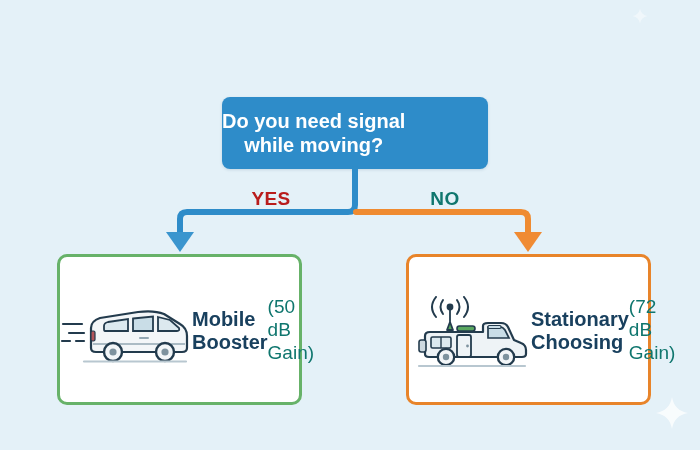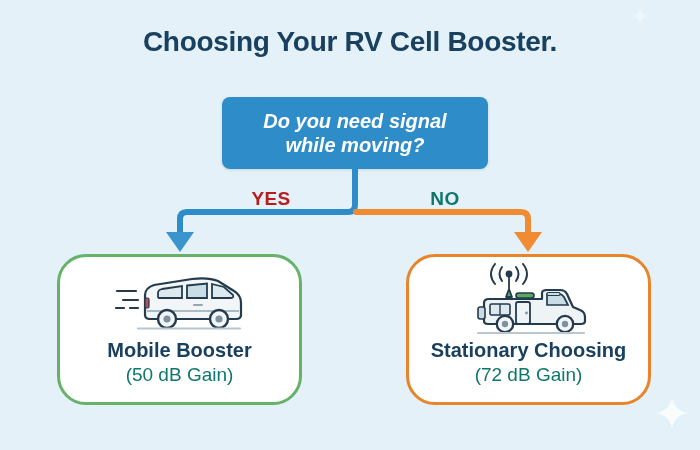--- a/index.html
+++ b/index.html
@@ -43,24 +43,23 @@
   #decision-box {
     position: absolute;
     left: 222px;
     top: 97px;
     width: 266px;
     height: 72px;
     background: #2e8cc9;
     border-radius: 8px;
     display: flex;
     align-items: center;
-    justify-content: center;
+    justify-content: flex-start;
     box-sizing: border-box;
     box-shadow: 0 1px 3px rgba(20,70,110,0.15);
-    font-style: italic;
   }
   #decision-text {
     color: #ffffff;
     font-size: 20px;
     font-weight: bold;
     line-height: 1.22;
     text-align: center;
     white-space: pre-line;
   }
 
@@ -96,24 +95,24 @@
     color: #0f766e;
   }
 
   
   .outcome-card {
     position: absolute;
     top: 254px;
     width: 245px;
     height: 151px;
     background: #ffffff;
-    border-radius: 29px;
+    border-radius: 10px;
     box-sizing: border-box;
     display: flex;
-    flex-direction: column;
+    flex-direction: row;
     align-items: center;
     justify-content: flex-start;
   }
   #card-mobile {
     left: 57px;
     border: 3px solid #67b269;
   }
   #card-stationary {
     left: 406px;
     border: 3px solid #e8842a;
@@ -145,21 +144,20 @@
 
 <div id="canvas">
 
   <svg class="sparkle" style="left:655px; top:396px;" width="34" height="34" viewBox="0 0 34 34">
     <path d="M17 1 C18.6 10.2 23.8 15.4 33 17 C23.8 18.6 18.6 23.8 17 33 C15.4 23.8 10.2 18.6 1 17 C10.2 15.4 15.4 10.2 17 1 Z" fill="#ffffff" opacity="0.75"></path>
   </svg>
   <svg class="sparkle" style="left:632px; top:8px;" width="16" height="16" viewBox="0 0 34 34">
     <path d="M17 1 C18.6 10.2 23.8 15.4 33 17 C23.8 18.6 18.6 23.8 17 33 C15.4 23.8 10.2 18.6 1 17 C10.2 15.4 15.4 10.2 17 1 Z" fill="#ffffff" opacity="0.45"></path>
   </svg>
 
-  <div id="page-title">Choosing Your RV Cell Booster.</div>
 
   <div id="decision-box">
     <div id="decision-text">Do you need signal
 while moving?</div>
   </div>
 
   <svg id="connectors" viewBox="0 0 700 450">
 
     <g>
       <path d="M355 169 L355 205 Q355 212 348 212 L187 212 Q180 212 180 219 L180 233" fill="none" stroke="#2e8cc9" stroke-width="6" stroke-linecap="round"></path>

